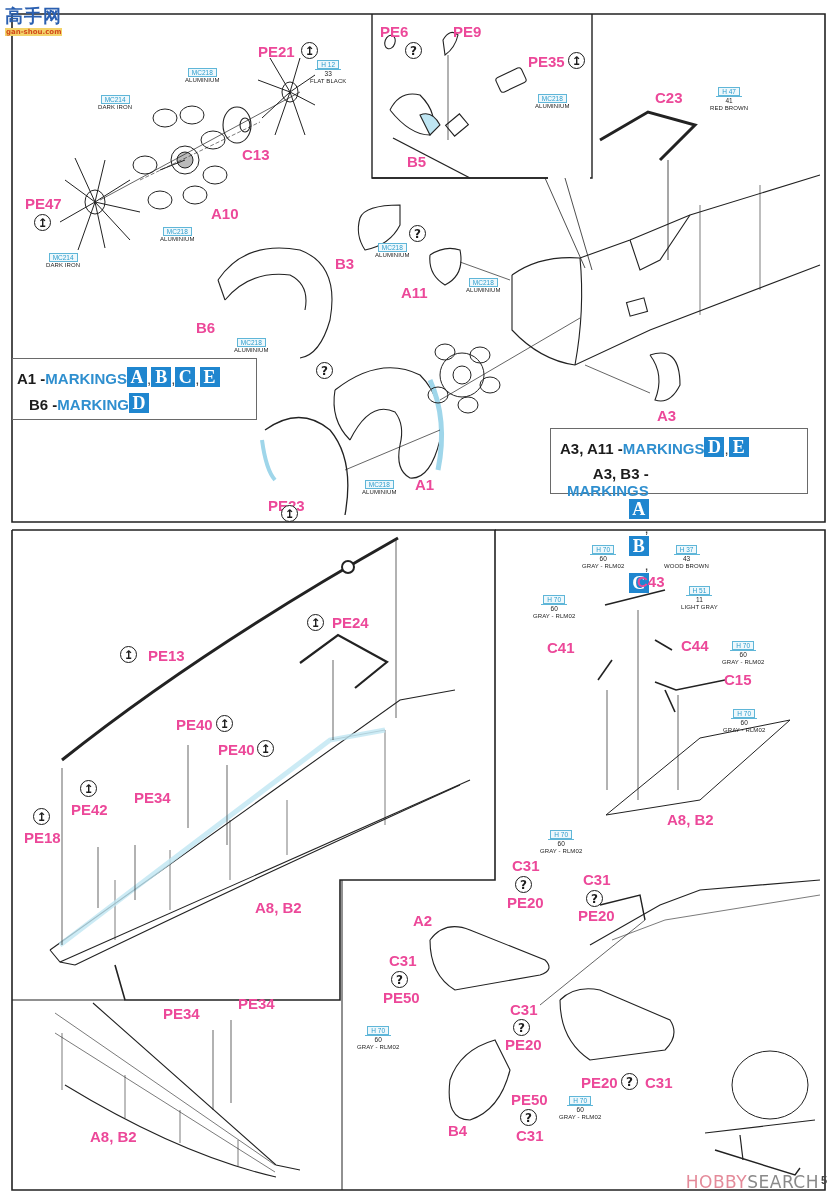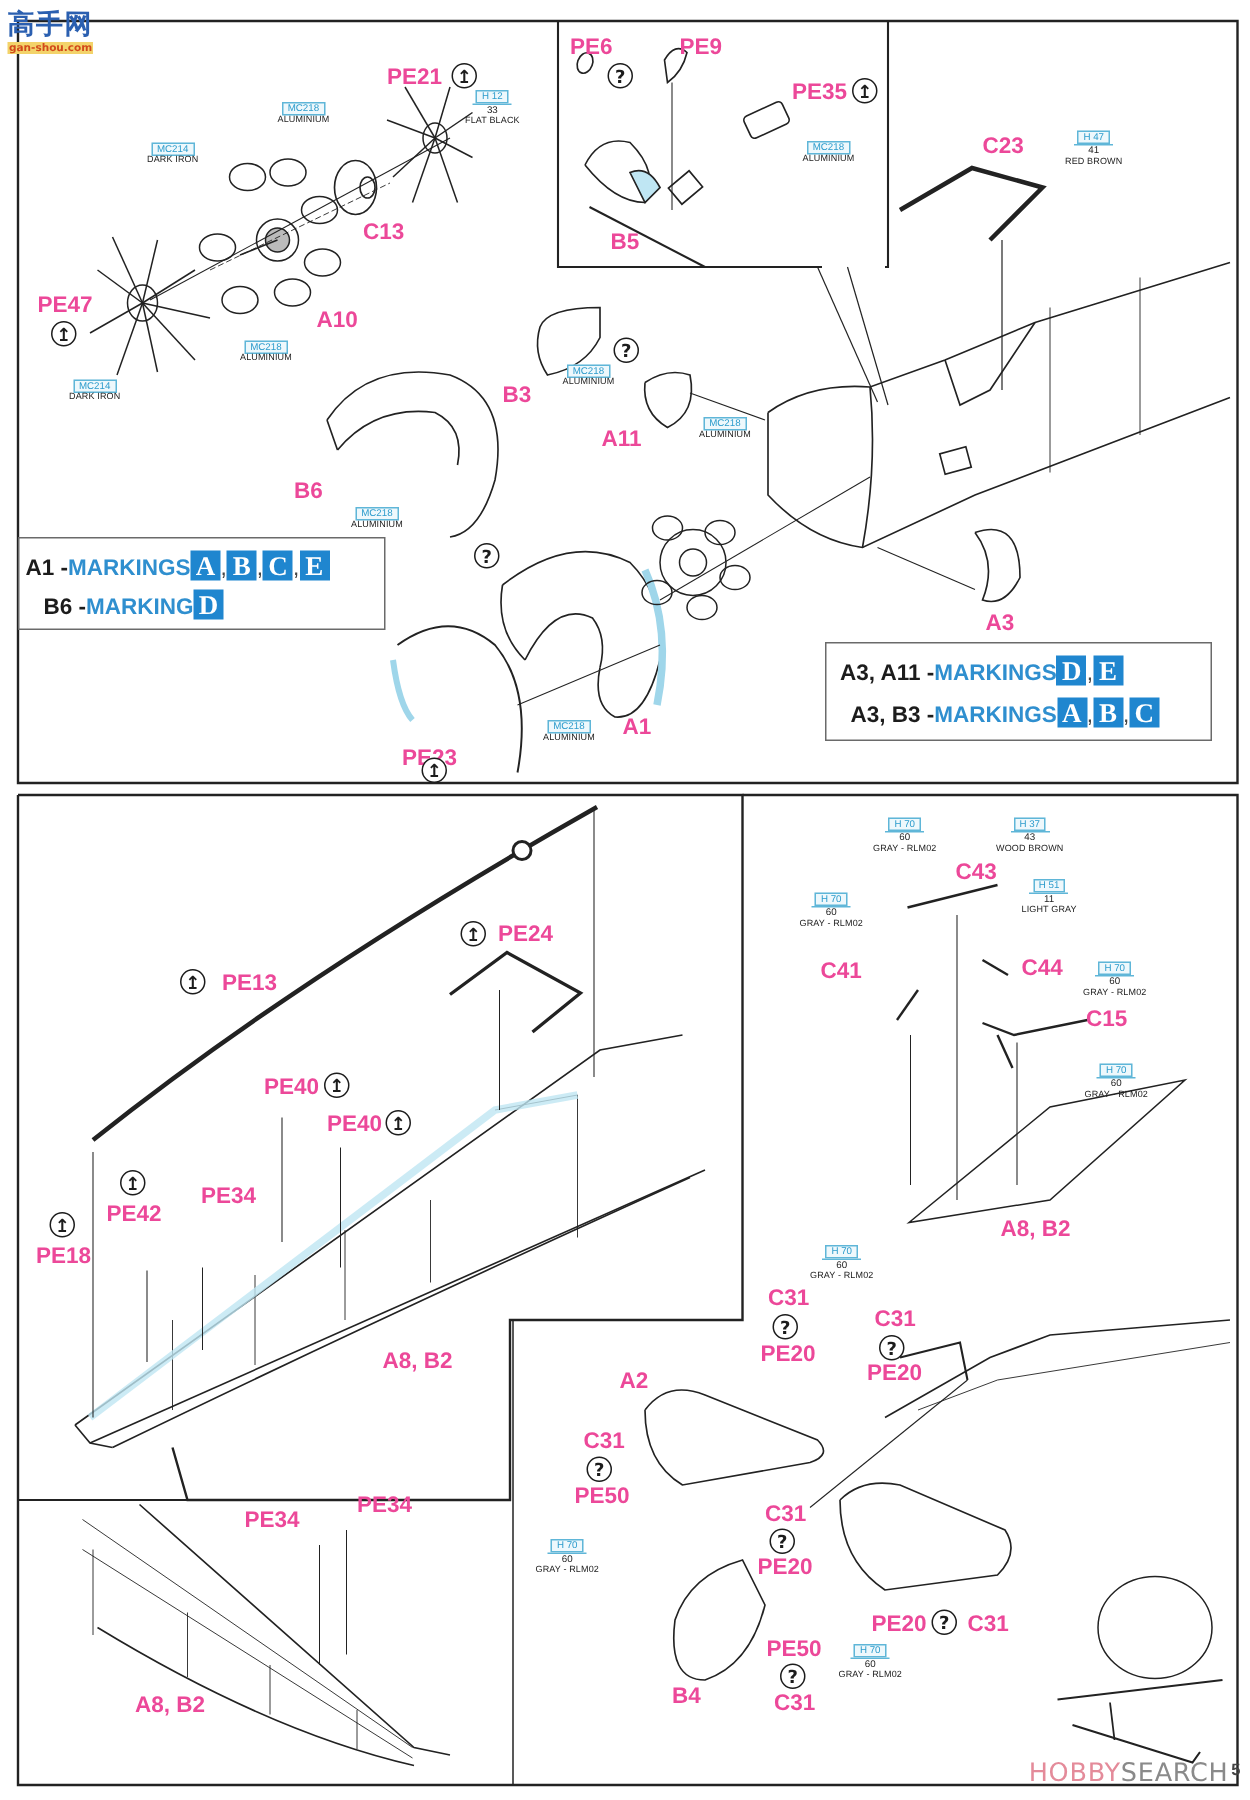--- a/index.html
+++ b/index.html
@@ -286,21 +286,21 @@
   </div>
 </div>
 <div class="mark-box" style="left:550px;top:428px;width:256px;height:64px;">
   <div class="mark-line" style="left:9px;top:8px;">
     <span>A3, A11 - </span>
       <span class="blue">MARKINGS</span>
     <span class="mark-letter">D</span>
       <span class="sep">,</span>
     <span class="mark-letter">E</span>
   </div>
-  <div class="mark-line" style="left:16px;top:36px;">
+  <div class="mark-line" style="left:16px;top:36px;flex-direction:column;">
     <span>A3, B3 - </span>
       <span class="blue">MARKINGS</span>
     <span class="mark-letter">A</span>
       <span class="sep">,</span>
     <span class="mark-letter">B</span>
       <span class="sep">,</span>
     <span class="mark-letter">C</span>
   </div>
 </div>
 

